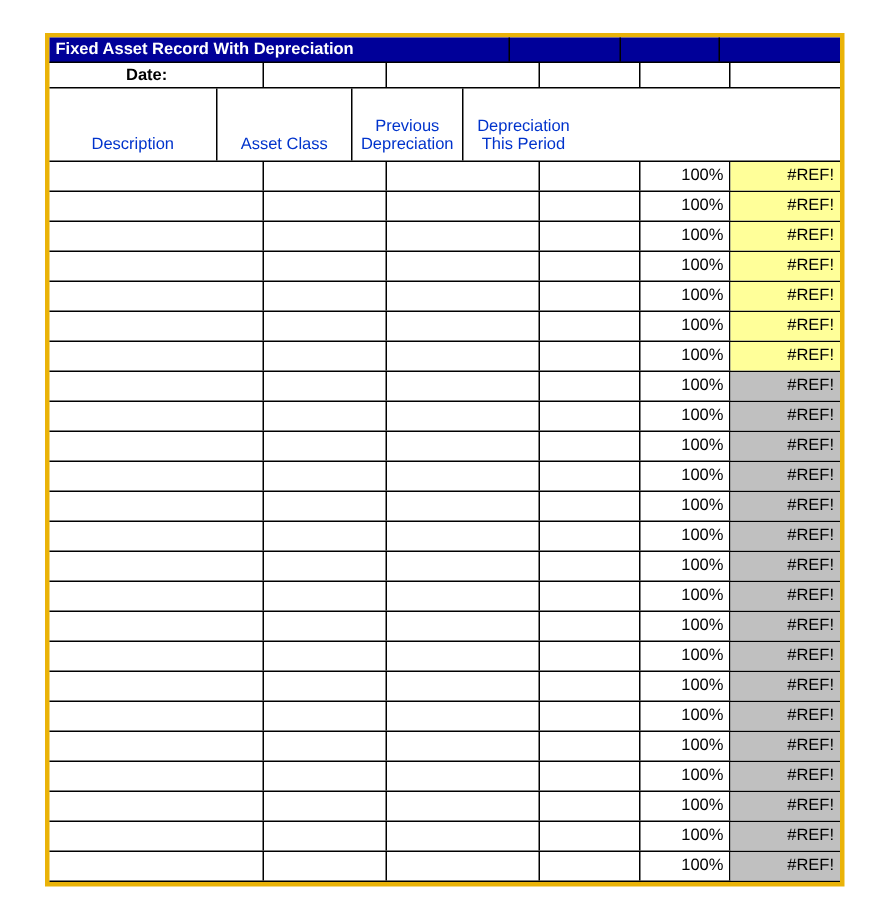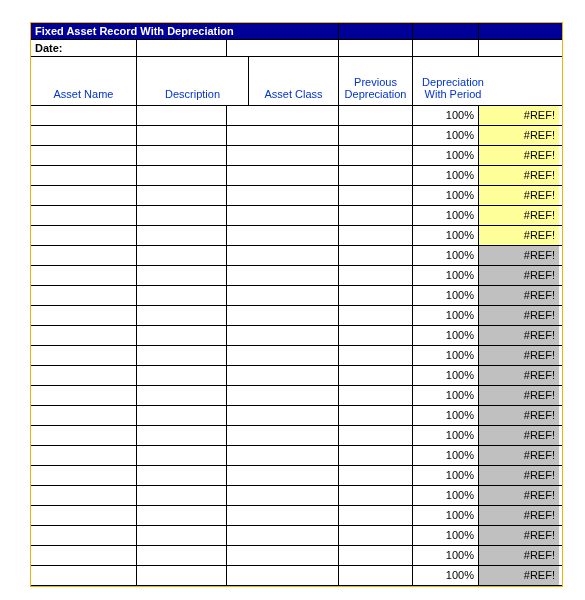--- a/index.html
+++ b/index.html
@@ -5,21 +5,21 @@
   * { box-sizing: border-box; }
   body {
     margin: 0;
     padding: 22px 22px 22px 30px;
     font-family: Arial, sans-serif;
     font-size: 11px;
     background: #fff;
     width: 585px;
   }
   .sheet {
-    border: 1px solid #eab308;
+    border: 3px solid #eab308;
   }
   .title-bar {
     background: #000099;
     color: #fff;
     font-weight: bold;
     font-size: 11px;
     display: flex;
     border-bottom: 1px solid #000;
   }
   .title-bar .tcell {
@@ -74,21 +74,21 @@
   }
   .title-bar .tcell:last-child,
   .date-row .dcell:last-child,
   .header-row .hcell:last-child,
   .data-row .cell:last-child {
     border-right: none;
   }
   .yellow { background: #ffff99; }
   .grey   { background: #c0c0c0; }
   
-  .c1 { width: 106px; }
+  .c1 { width: 106px; margin-left: 47px; }
   .c2 { width: 90px;  }
   .c3 { width: 112px; }
   .c4 { width: 74px;  }
   .c5 { width: 66px;  }
   .c6 { width: 80px;  }
   
   .t-merge { width: 308px; }
 </style>
 </head>
 <body>
@@ -105,25 +105,24 @@
   <div class="date-row">
     <div class="dcell c1">Date:</div>
     <div class="dcell c2"></div>
     <div class="dcell c3"></div>
     <div class="dcell c4"></div>
     <div class="dcell c5"></div>
     <div class="dcell c6"></div>
   </div>
 
   <div class="header-row">
-    <div class="hcell c1">Asset Name</div>
     <div class="hcell c3">Description</div>
     <div class="hcell c2">Asset Class</div>
     <div class="hcell c4">Previous Depreciation</div>
-    <div class="hcell c6">Depreciation With Period</div>
+    <div class="hcell c6">Depreciation This Period</div>
   </div>
 
   <div id="rows-container">
       <div class="data-row">
         <div class="cell c1"></div>
         <div class="cell c2"></div>
         <div class="cell c3"></div>
         <div class="cell c4"></div>
         <div class="cell c5">100%</div>
         <div class="cell c6 yellow">#REF!</div>

